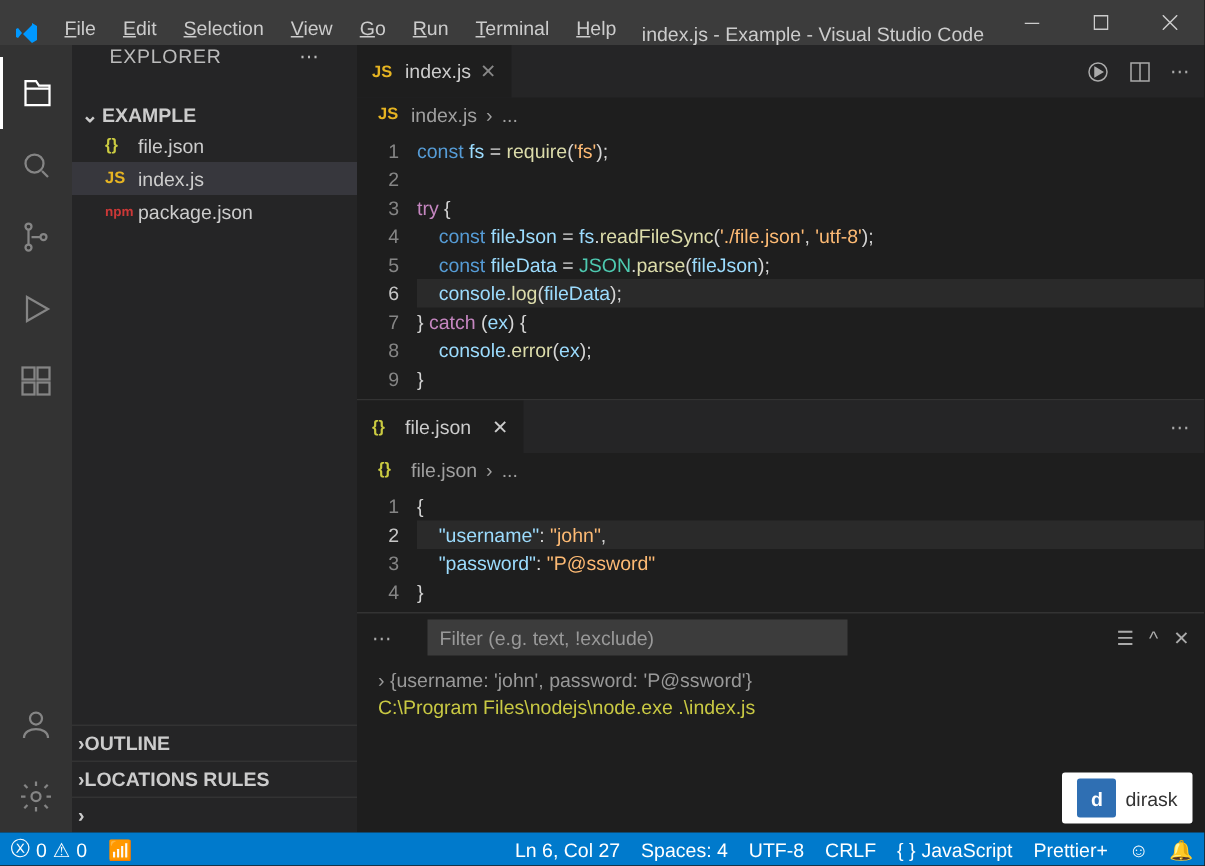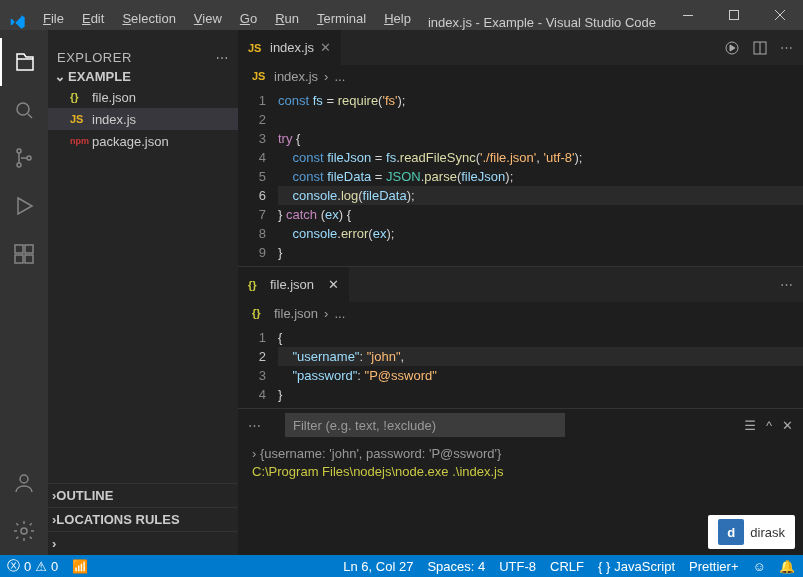--- a/index.html
+++ b/index.html
@@ -11,21 +11,21 @@
 .menu-item u{text-decoration:underline}
 .title-center{flex:1;text-align:center;color:#ccc}
 .win-controls{display:flex}
 .win-btn{width:46px;height:30px;display:flex;align-items:center;justify-content:center}
 .main{flex:1;display:flex;overflow:hidden}
 .activitybar{width:48px;background:#333;display:flex;flex-direction:column;align-items:center;padding-top:8px}
 .activitybar .ab-item{width:48px;height:48px;display:flex;align-items:center;justify-content:center;color:#858585}
 .activitybar .ab-item.active{color:#fff;border-left:2px solid #fff}
 .activitybar .spacer{flex:1}
 .sidebar{width:190px;background:#252526;display:flex;flex-direction:column}
-.sb-header{height:35px;display:flex;align-items:flex-end;justify-content:space-between;padding:0 9px;color:#bbb;font-size:11px;letter-spacing:.5px}
+.sb-header{height:35px;display:flex;align-items:flex-start;justify-content:space-between;padding:0 25px;color:#bbb;font-size:11px;letter-spacing:.5px}
 .sb-section{padding:2px 0}
 .sb-title{display:flex;align-items:center;padding:2px 4px;font-weight:700;font-size:11px;color:#ccc}
 .sb-title .chev{width:16px;text-align:center}
 .file-item{display:flex;align-items:center;padding:2px 0 2px 22px;height:22px;gap:6px}
 .file-item.active{background:#37373d}
 .fi-icon{width:16px;text-align:left;font-weight:700;font-size:11px}
 .ic-json{color:#cbcb41}
 .ic-js{color:#e6b422}
 .ic-npm{color:#cb3837;font-size:9px}
 .sb-bottom{margin-top:auto}

